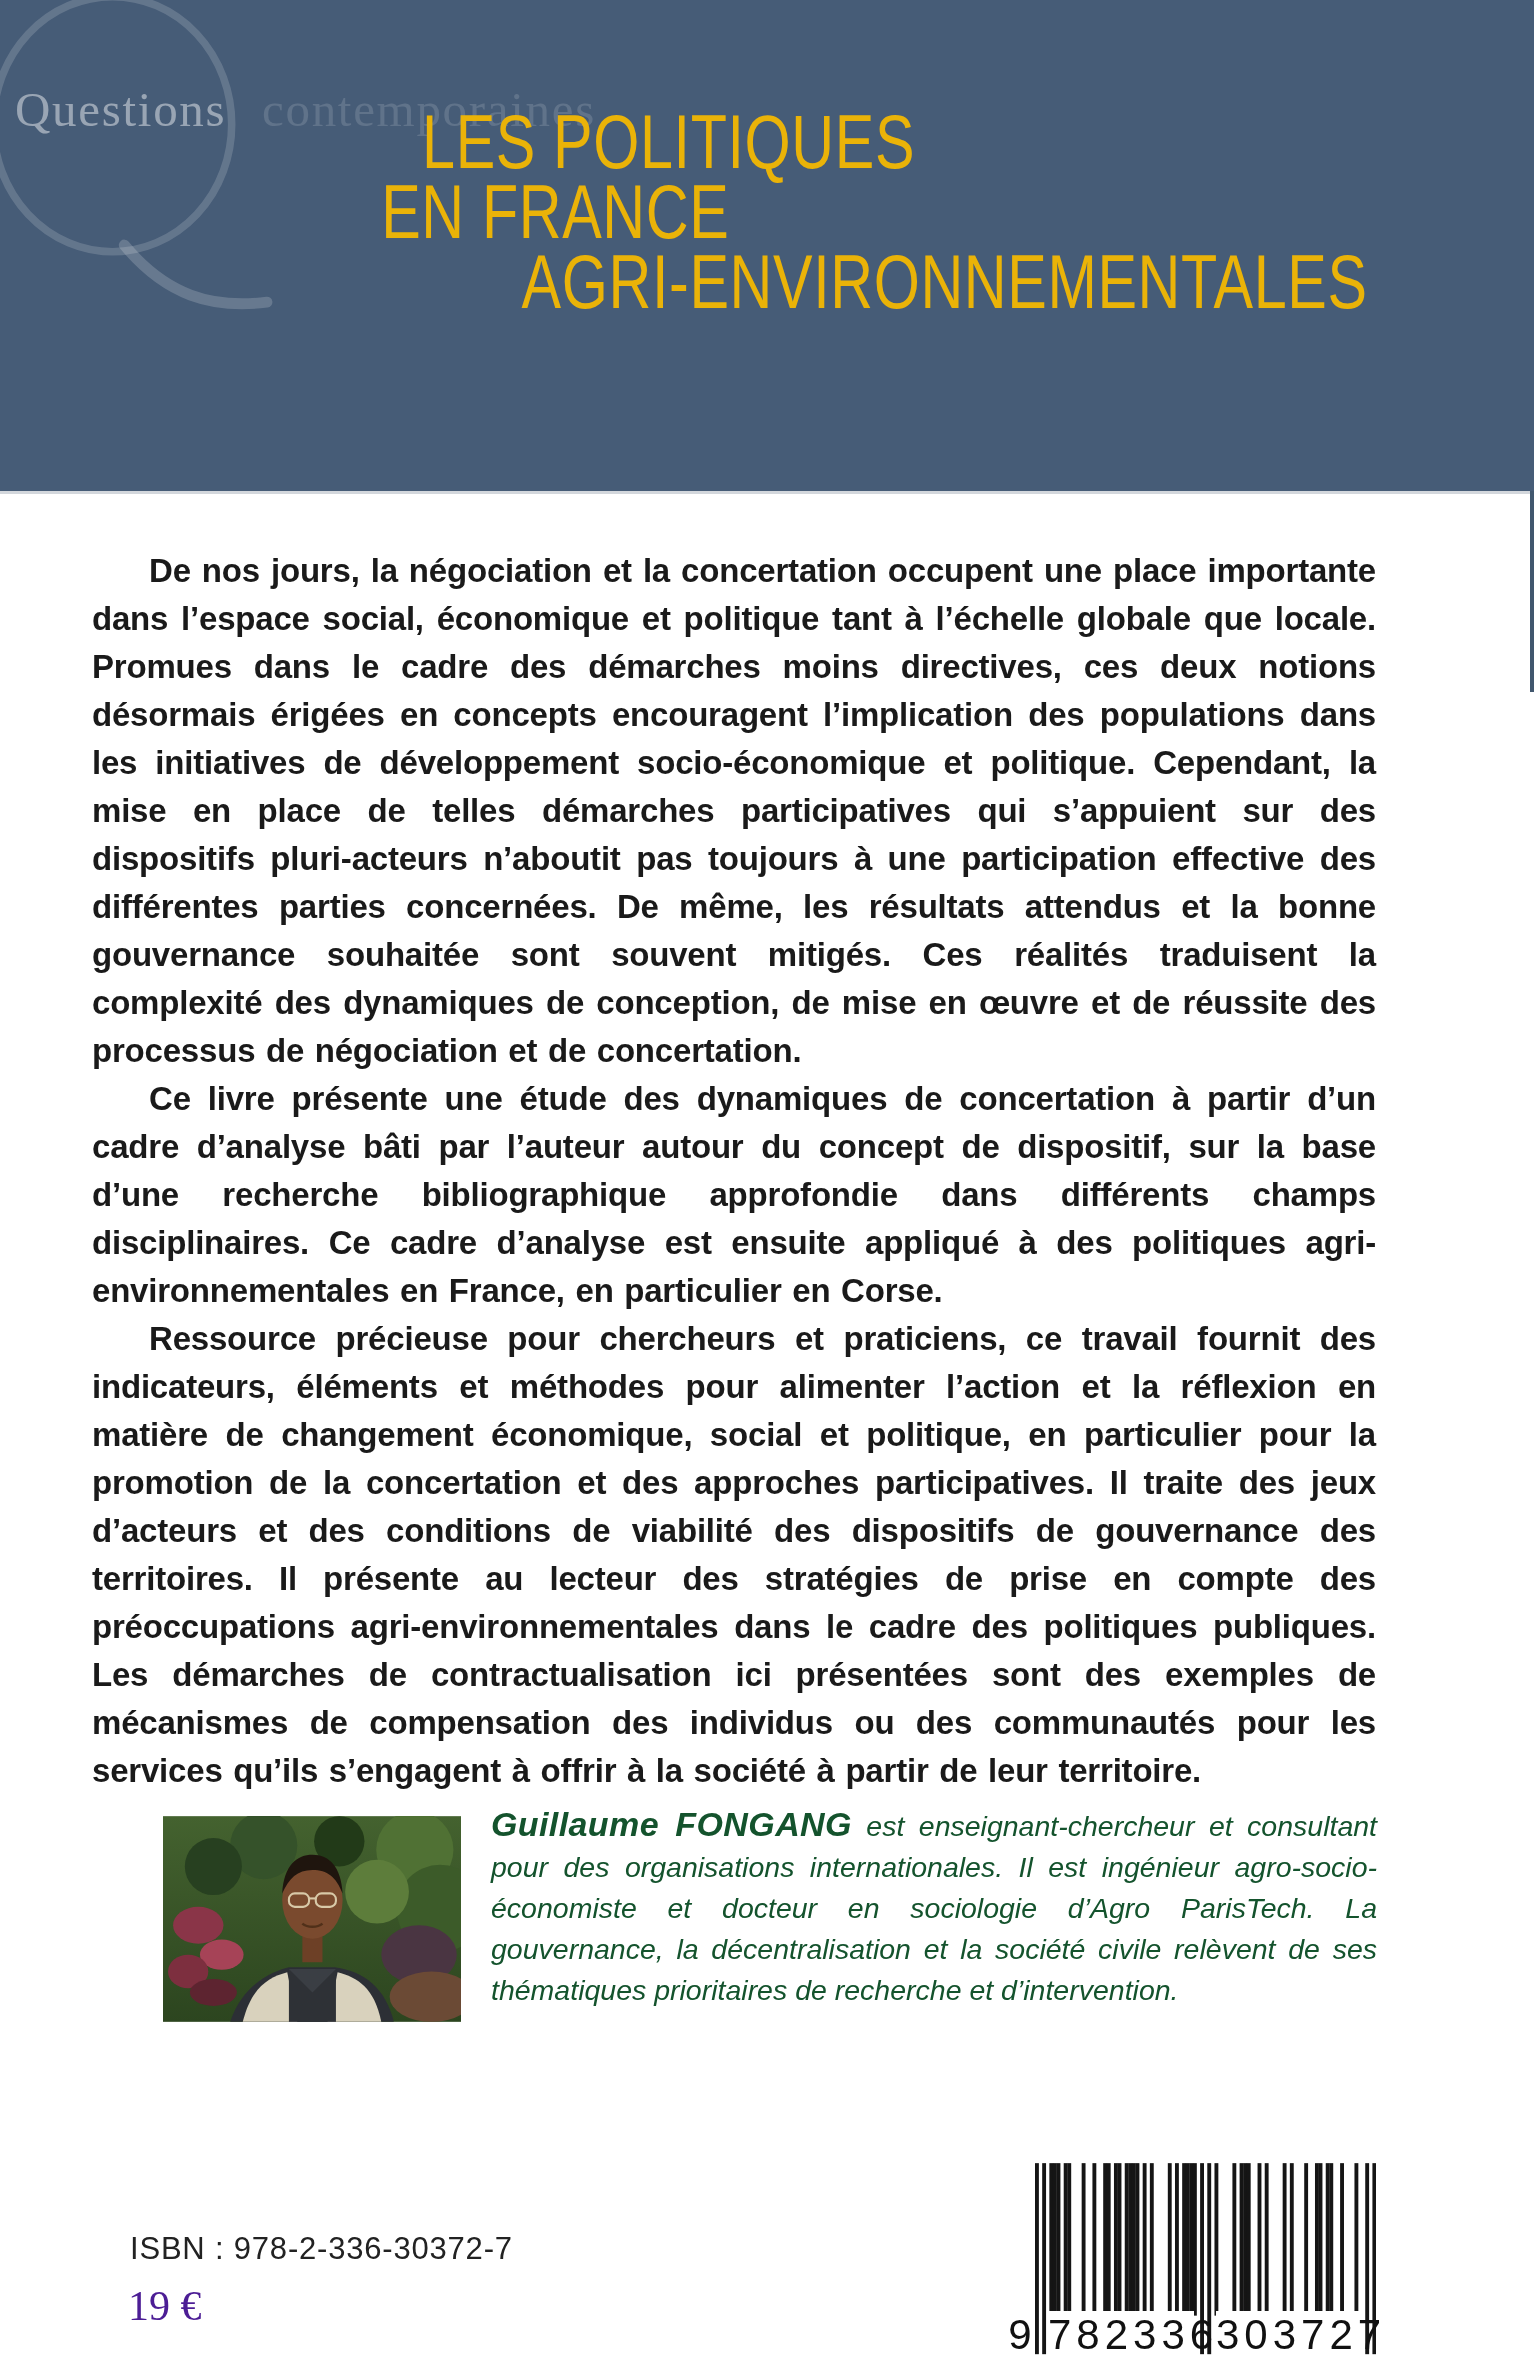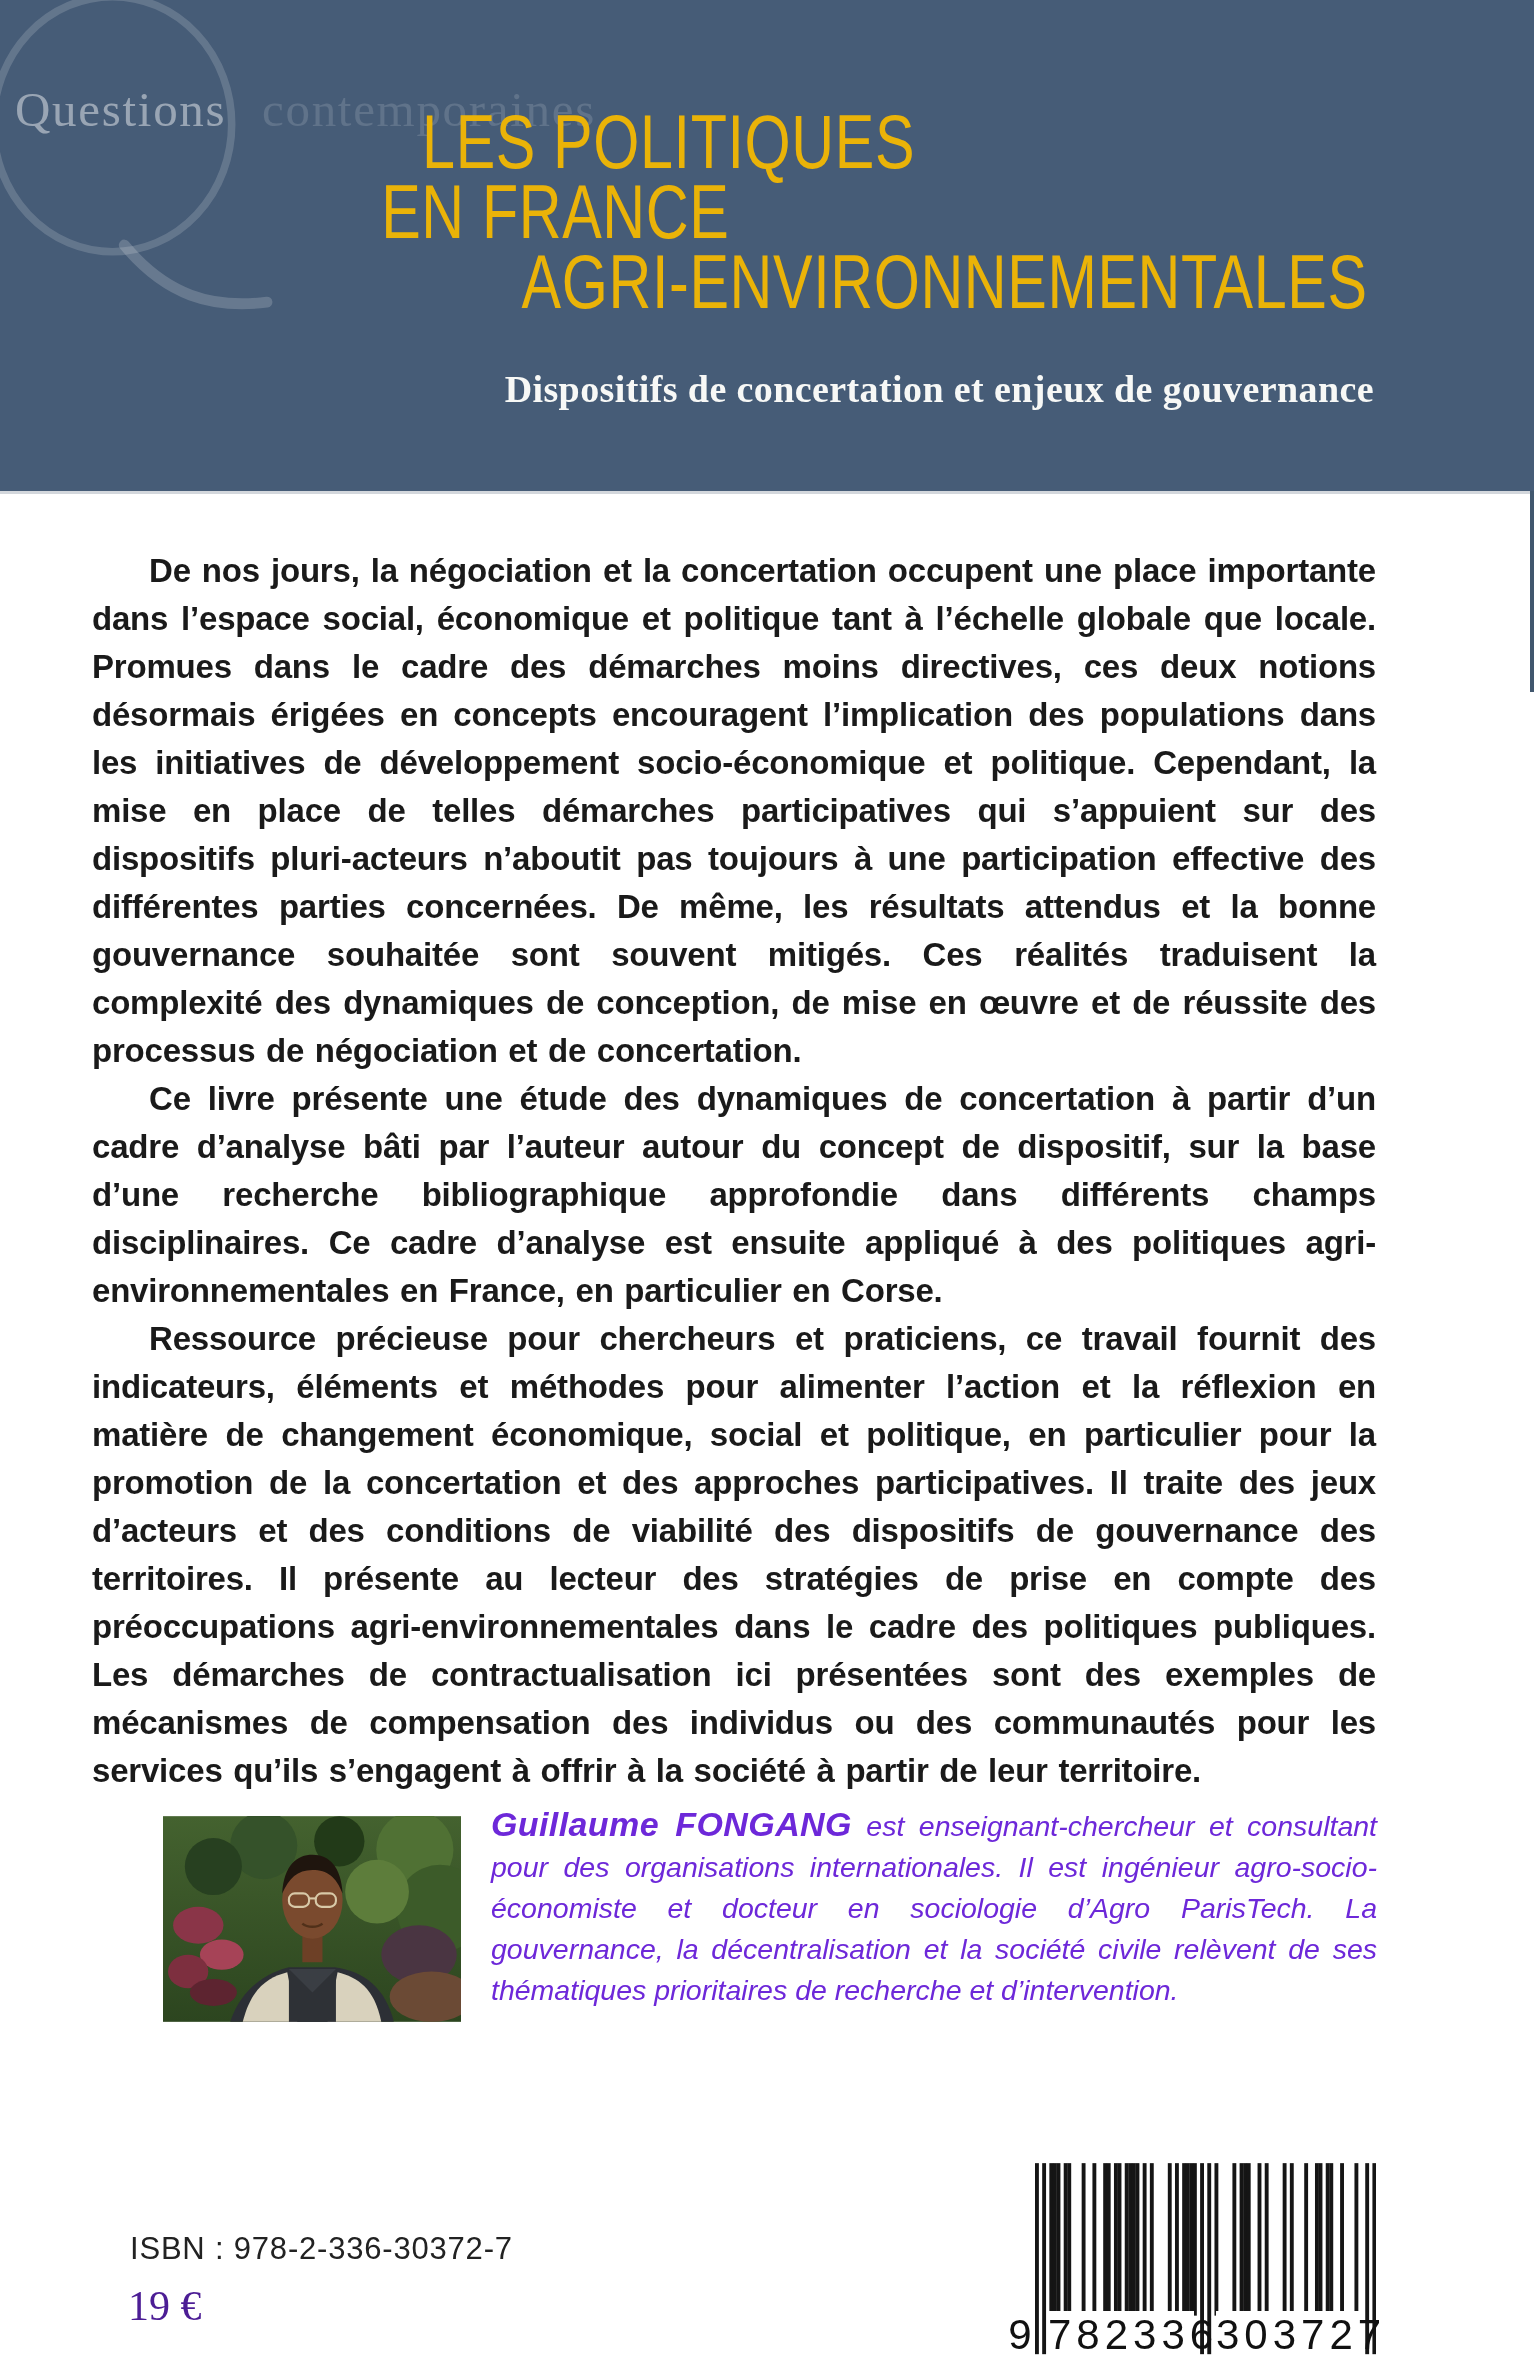--- a/index.html
+++ b/index.html
@@ -50,21 +50,21 @@
   }
   .synopsis p{
     margin:0;text-align:justify;text-indent:57px;
   }
   
   .author-photo{
     position:absolute;left:163px;top:1816px;width:298px;height:206px;display:block;
   }
   .author-bio{
     position:absolute;left:491px;top:1804px;width:886px;
-    font-style:italic;font-size:28.5px;line-height:41px;color:#6d28d9;
+    font-style:italic;font-size:28.5px;line-height:41px;color:#14532d;
     text-align:justify;margin:0;font-weight:300;
   }
   .author-name{font-weight:700;font-style:italic;font-size:34px;letter-spacing:0.4px;}
   
   .isbn{
     position:absolute;left:130px;top:2191px;
     font-size:31px;font-weight:300;color:#222;letter-spacing:0.8px;margin-top:40px;
   }
   .price{
     position:absolute;left:128px;top:2242px;
@@ -98,21 +98,20 @@
       <span class="logo-questions">Questions</span>
       <span class="logo-contemporaines">contemporaines</span>
     </div>
 
     <div class="title-block">
       <div class="title-line"><span>LES POLITIQUES</span></div>
       <div class="title-line"><span>EN FRANCE</span></div>
       <div class="title-line"><span>AGRI-ENVIRONNEMENTALES</span></div>
     </div>
 
-    <div class="subtitle">Dispositifs de concertation et enjeux de gouvernance</div>
   </header>
   <div class="banner-underline"></div>
   <div class="edge-artifact"></div>
 
   <main class="synopsis">
     <p>De nos jours, la négociation et la concertation occupent une place importante dans l’espace social, économique et politique tant à l’échelle globale que locale. Promues dans le cadre des démarches moins directives, ces deux notions désormais érigées en concepts encouragent l’implication des populations dans les initiatives de développement socio-économique et politique. Cependant, la mise en place de telles démarches participatives qui s’appuient sur des dispositifs pluri-acteurs n’aboutit pas toujours à une participation effective des différentes parties concernées. De même, les résultats attendus et la bonne gouvernance souhaitée sont souvent mitigés. Ces réalités traduisent la complexité des dynamiques de conception, de mise en œuvre et de réussite des processus de négociation et de concertation.</p>
     <p>Ce livre présente une étude des dynamiques de concertation à partir d’un cadre d’analyse bâti par l’auteur autour du concept de dispositif, sur la base d’une recherche bibliographique approfondie dans différents champs disciplinaires. Ce cadre d’analyse est ensuite appliqué à des politiques agri-environnementales en France, en particulier en Corse.</p>
     <p>Ressource précieuse pour chercheurs et praticiens, ce travail fournit des indicateurs, éléments et méthodes pour alimenter l’action et la réflexion en matière de changement économique, social et politique, en particulier pour la promotion de la concertation et des approches participatives. Il traite des jeux d’acteurs et des conditions de viabilité des dispositifs de gouvernance des territoires. Il présente au lecteur des stratégies de prise en compte des préoccupations agri-environnementales dans le cadre des politiques publiques. Les démarches de contractualisation ici présentées sont des exemples de mécanismes de compensation des individus ou des communautés pour les services qu’ils s’engagent à offrir à la société à partir de leur territoire.</p>
   </main>
 

